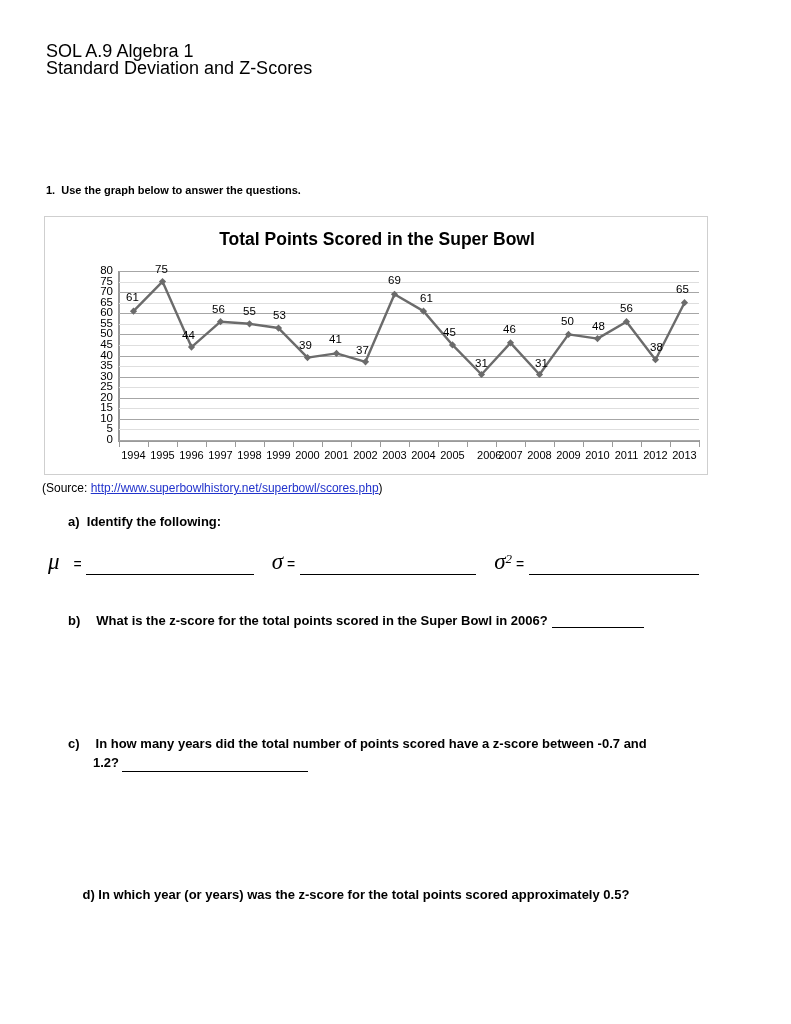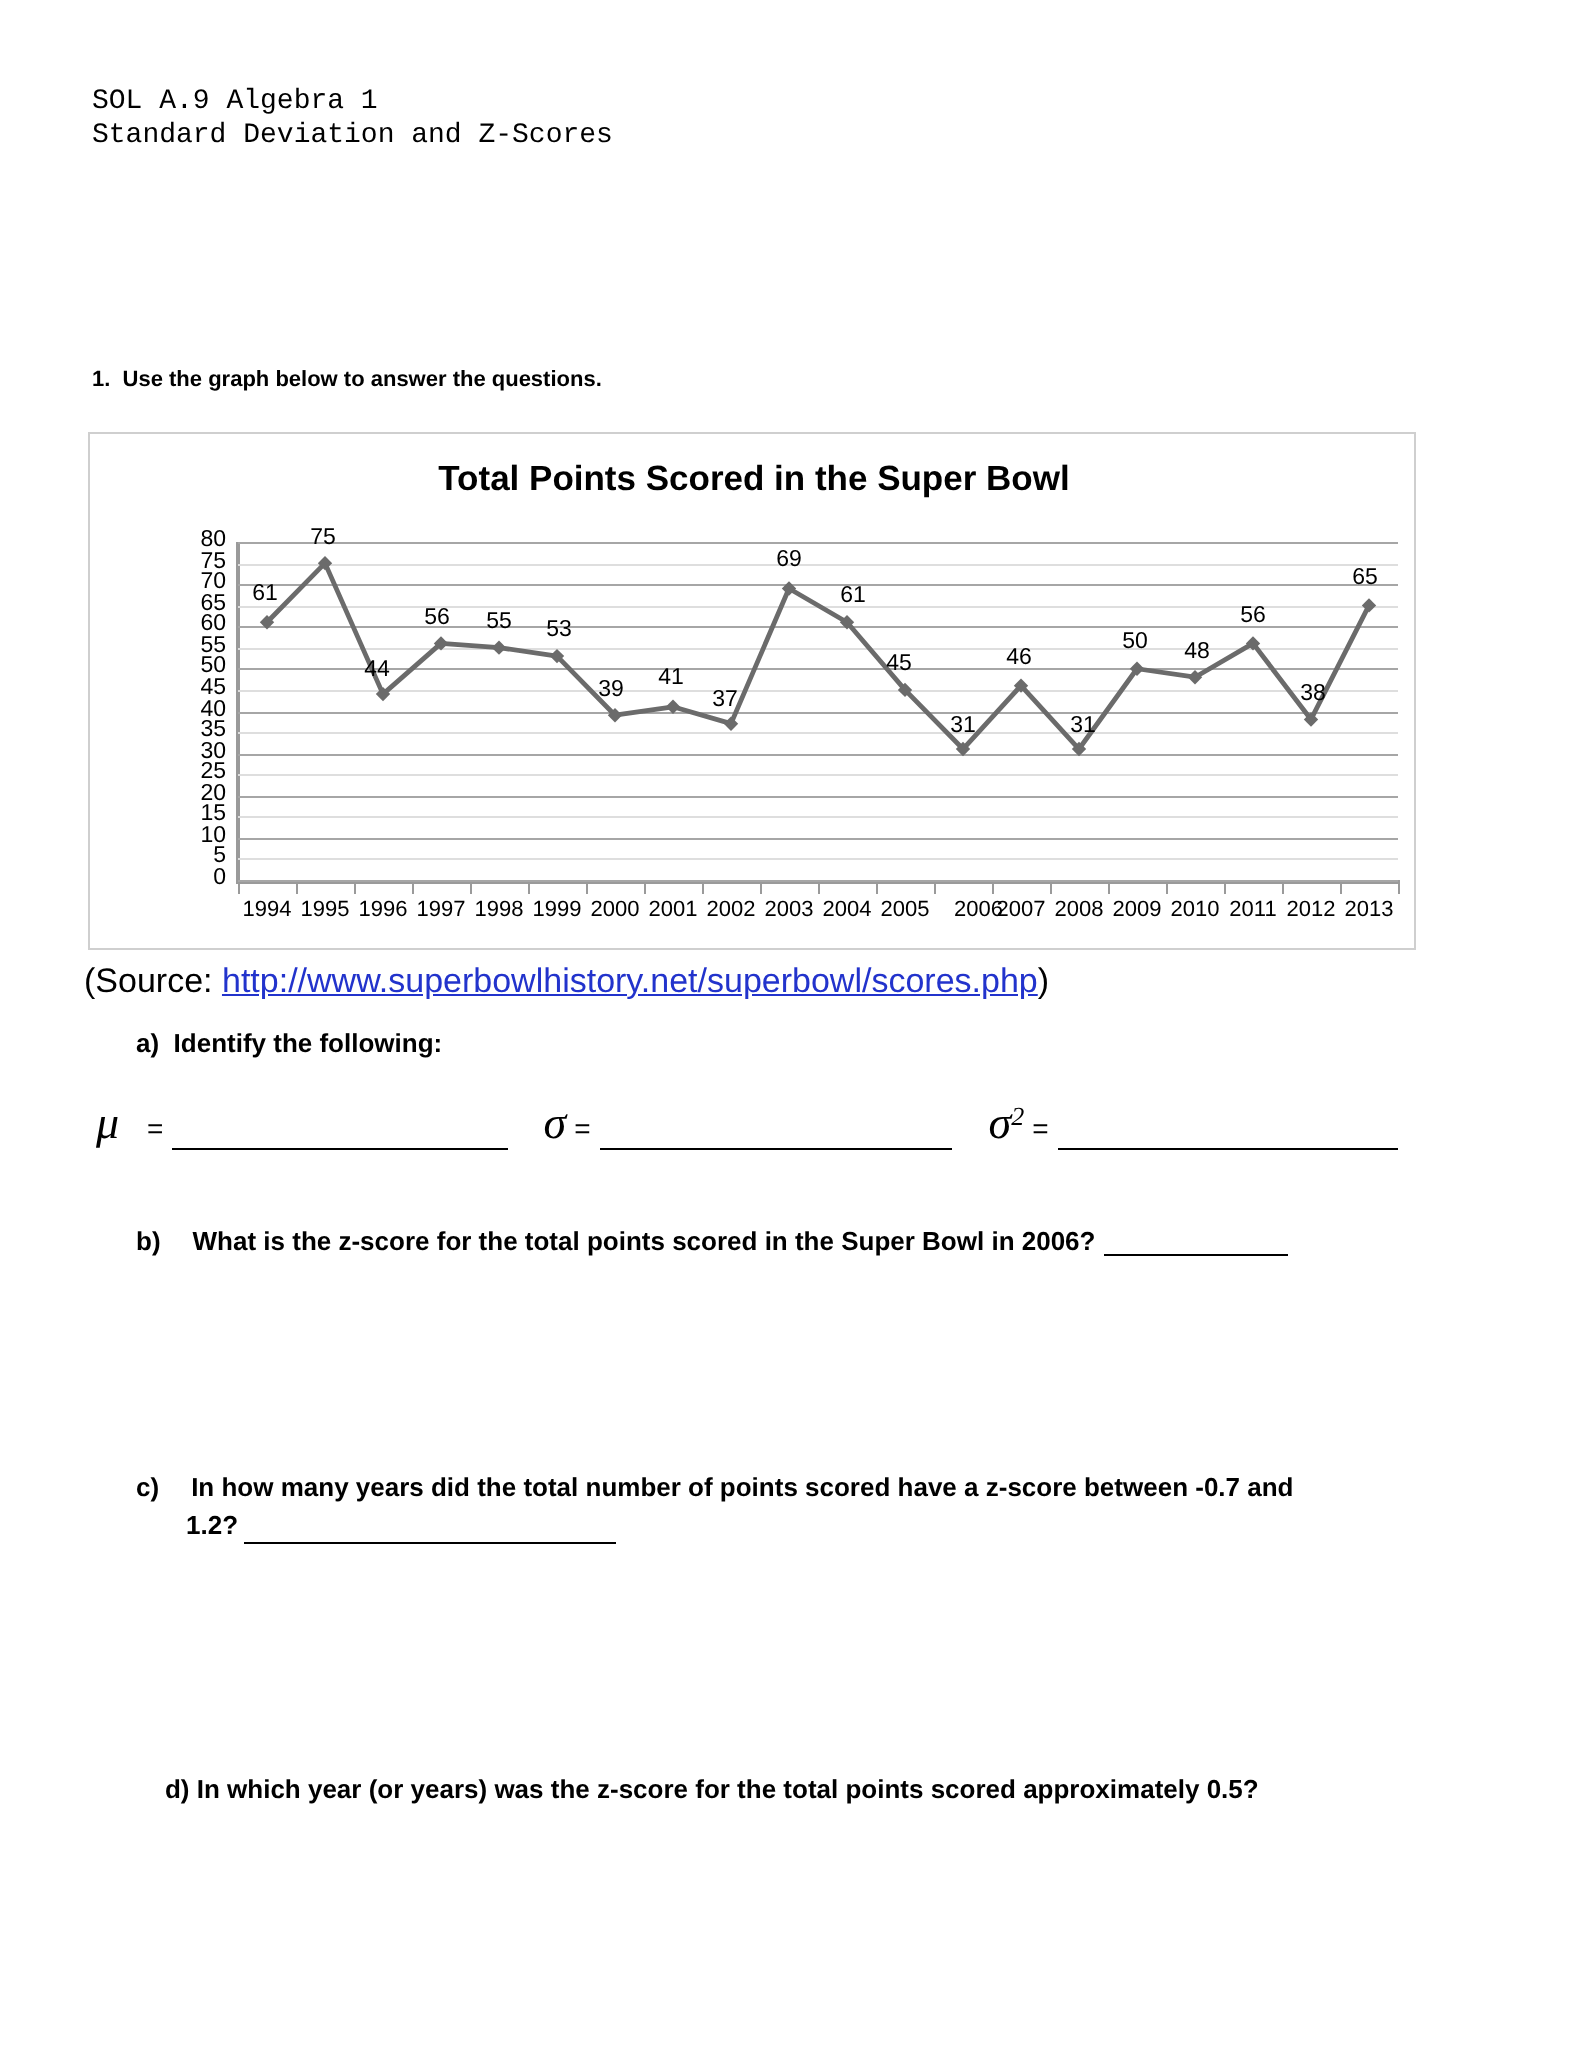--- a/index.html
+++ b/index.html
@@ -21,23 +21,22 @@
     left: 0; top: 0;
     width: 791px;
     height: 1024px;
   }
 
   
   .hdr {
     position: absolute;
     left: 46px;
     top: 43px;
-    font-size: 14px;
+    font-size: 18px;
     line-height: 16.5px;
-    font-family: Liberation Mono, monospace;
   }
   .hdr-line { white-space: pre; }
 
   .namedate {
     position: absolute;
     left: 46px;
     top: 76px;
     width: 700px;
     font-size: 13px;
     line-height: 17px;
@@ -180,21 +179,21 @@
     margin-left: -15px;
     color: #000;
   }
 
   svg.series { position: absolute; left: 0; top: 0; overflow: visible; }
 
   .source {
     position: absolute;
     left: 42px;
     top: 481px;
-    font-size: 17px;
+    font-size: 12px;
     white-space: nowrap;
   }
   .source a, .source .url {
     color: #2233cc;
     text-decoration: underline;
   }
 
   
   .part-a {
     position: absolute;

